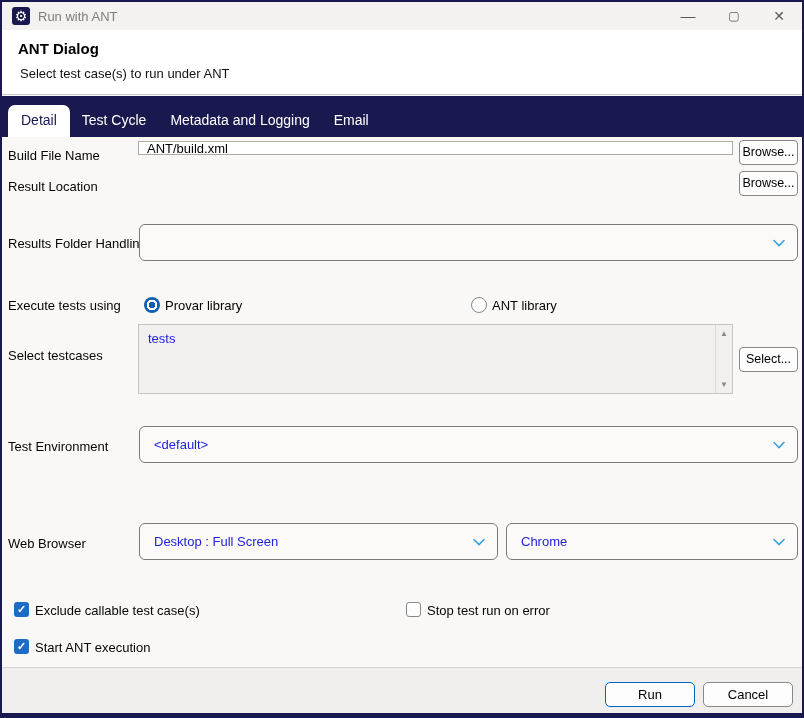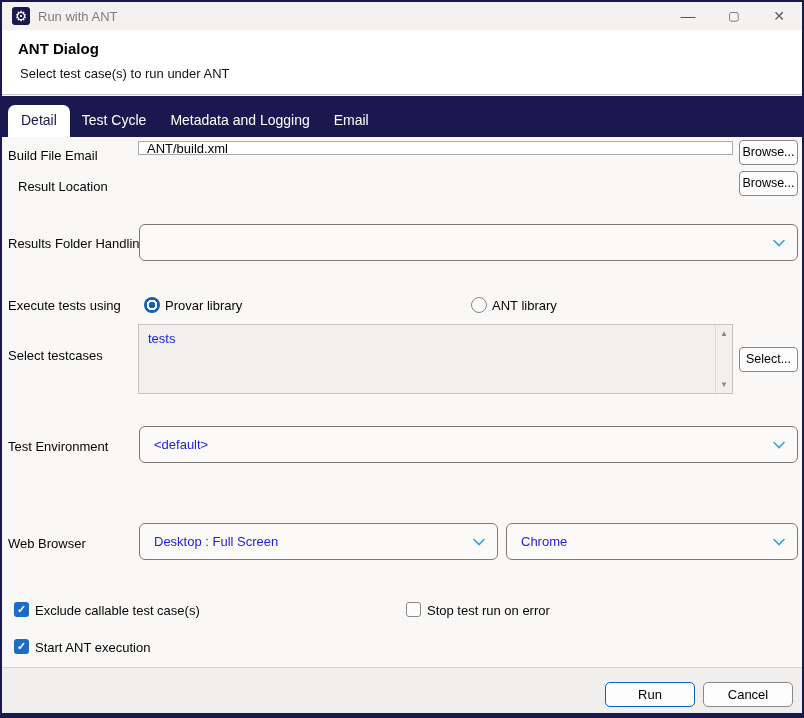--- a/index.html
+++ b/index.html
@@ -94,25 +94,25 @@
   </div>
   <div class="header-sep"></div>
 
   <div class="tabbar">
     <div class="tab active">Detail</div>
     <div class="tab">Test Cycle</div>
     <div class="tab">Metadata and Logging</div>
     <div class="tab">Email</div>
   </div>
 
-  <div class="label" style="top:146px;">Build File Email</div>
+  <div class="label" style="top:146px;">Build File Name</div>
   <input class="text-input" style="top: 139px;" value="ANT/build.xml">
   <div class="small-btn" style="left:737px; top:138px;">Browse...</div>
 
-  <div class="label" style="top:177px;margin-left:10px;">Result Location</div>
+  <div class="label" style="top:177px;">Result Location</div>
   <div class="small-btn" style="left:737px; top:169px;">Browse...</div>
 
   <div class="label" style="top:234px;">Results Folder Handling</div>
   <div class="combo" style="left:137px; top:222px; width:659px;">
     <svg class="chev" width="12" height="8" viewBox="0 0 12 8">
         <polyline points="1,1.5 6,6.5 11,1.5" fill="none" stroke="#38a1d8" stroke-width="1.6" stroke-linecap="round"></polyline>
       </svg>
   </div>
 
   <div class="label" style="top:296px;">Execute tests using</div>

